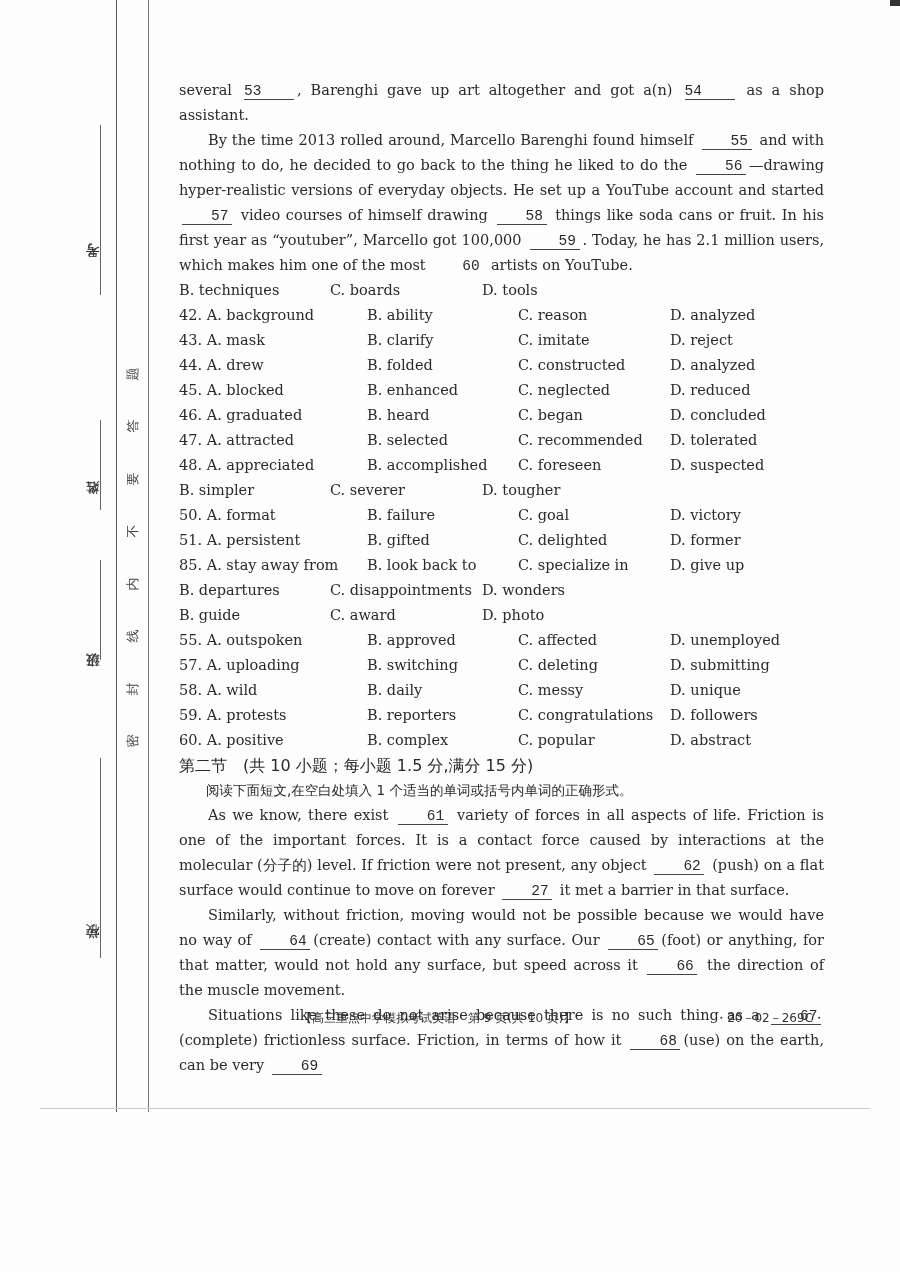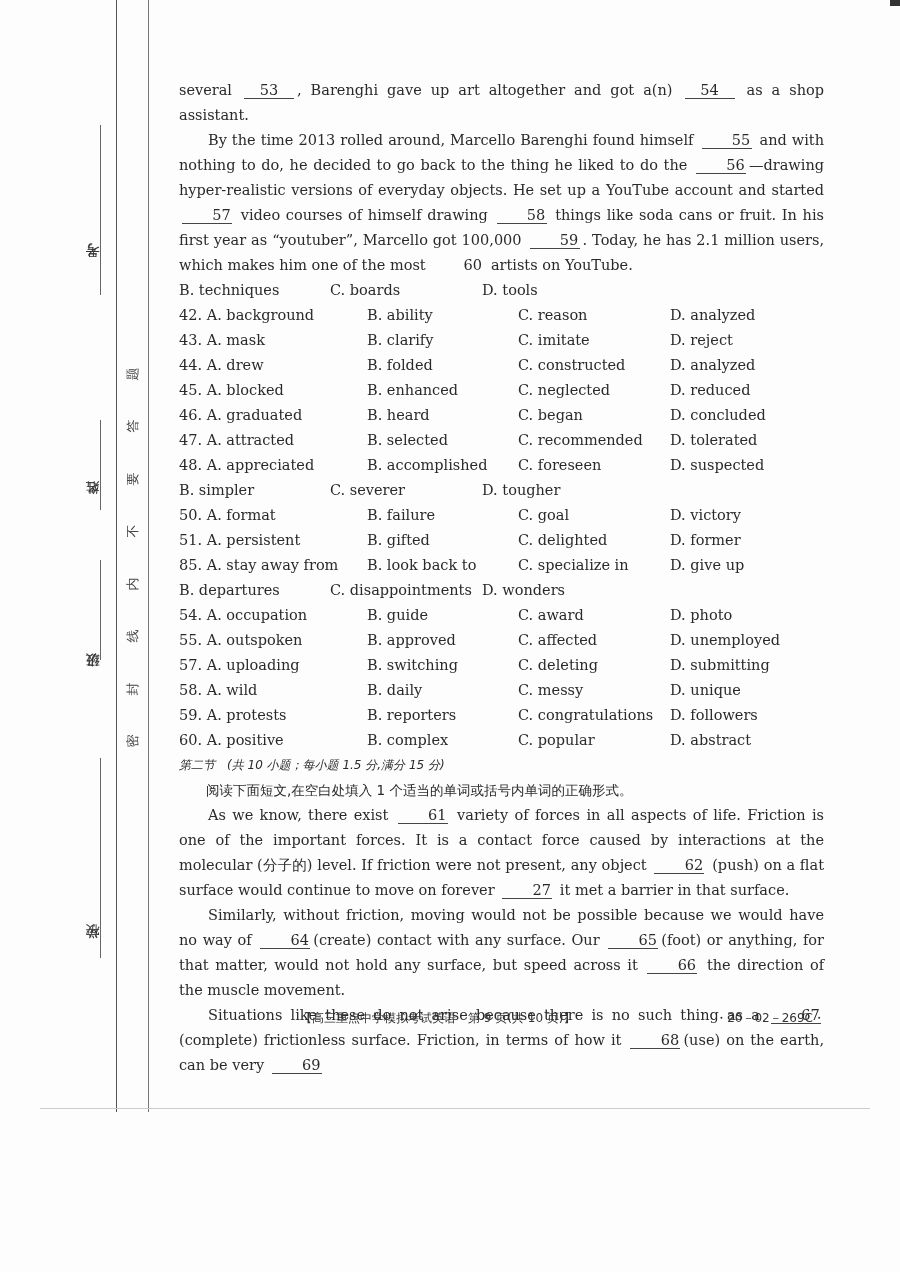--- a/index.html
+++ b/index.html
@@ -30,31 +30,31 @@
     height: 385px;
     font-family: "DejaVu Sans", sans-serif; font-size: 13px; color: #444;
   }
   .seal span { display: block; transform: rotate(-90deg); }
 
   .content { position: absolute; left: 179px; top: 78px; width: 645px; font-size: 14.5px; line-height: 25px; }
   .content p { margin: 0; text-align: justify; }
   .indent { text-indent: 2em; }
   .blank {
     display: inline-block; min-width: 50px; border-bottom: 1px solid #444;
-    text-align: center; line-height: 16px; margin: 0 3px;
+    text-align: left; line-height: 16px; margin: 0 3px; font-family: Liberation Mono, monospace;
   }
   .blank.plain { border-bottom: none; }
   .opts { margin: 0; }
   .opt-row { display: flex; height: 25px; line-height: 25px; }
   .opt-row span { display: block; }
   .opt-row .c1 { width: 188px; }
   .opt-row .c2 { width: 151px; }
   .opt-row .c3 { width: 152px; }
   .opt-row .c4 { width: 150px; }
-  .section-head { font-family: "DejaVu Sans", sans-serif; font-size: 12px; height: 25px; line-height: 25px; font-style: italic; }
+  .section-head { font-family: "DejaVu Sans", sans-serif; font-size: 16px; height: 25px; line-height: 25px; }
   .instr { font-family: "DejaVu Sans", sans-serif; font-size: 13.5px; text-indent: 2em; height: 25px; line-height: 25px; }
 
   .footer {
     position: absolute; top: 1010px; left: 300px; width: 525px;
     display: flex; justify-content: space-between;
     font-family: "DejaVu Sans", sans-serif; font-size: 12px; color: #333;
   }
 </style>
 </head>
 <body>
@@ -178,21 +178,20 @@
         <span class="c2">B. look back to</span>
         <span class="c3">C. specialize in</span>
         <span class="c4">D. give up</span>
       </div>
     <div class="opt-row">
         <span class="c2">B. departures</span>
         <span class="c3">C. disappointments</span>
         <span class="c4">D. wonders</span>
       </div>
     <div class="opt-row">
-        <span class="c1"><span style="display:inline">54.</span> <span style="display:inline">A. occupation</span></span>
         <span class="c2">B. guide</span>
         <span class="c3">C. award</span>
         <span class="c4">D. photo</span>
       </div>
     <div class="opt-row">
         <span class="c1"><span style="display:inline">55.</span> <span style="display:inline">A. outspoken</span></span>
         <span class="c2">B. approved</span>
         <span class="c3">C. affected</span>
         <span class="c4">D. unemployed</span>
       </div>

